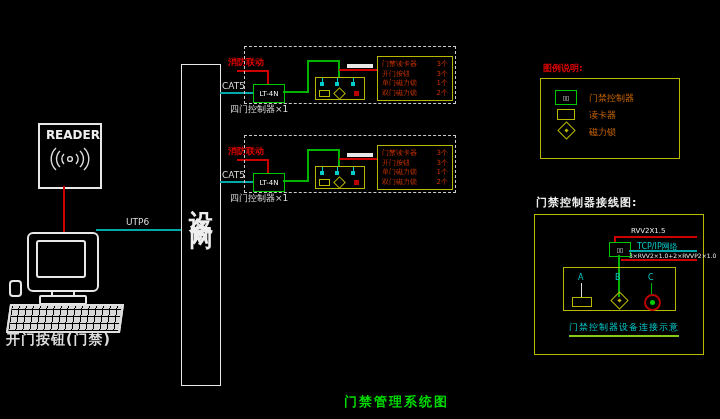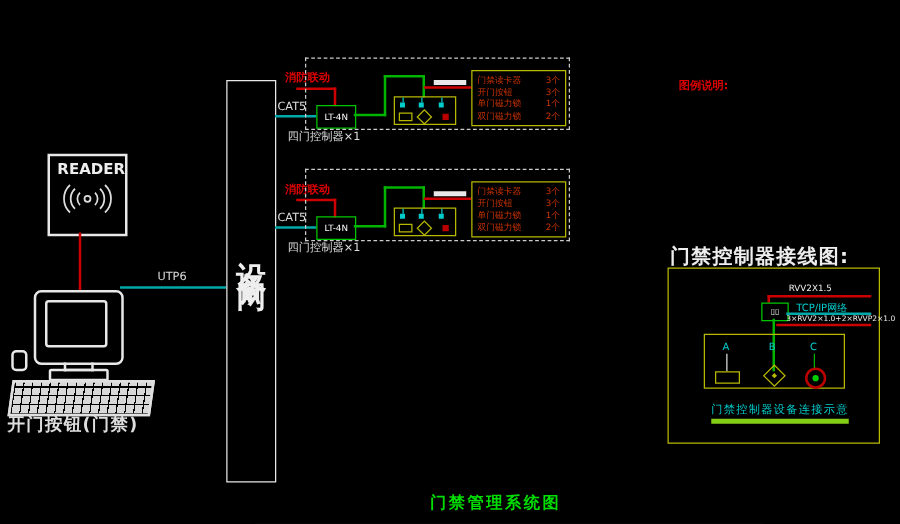--- a/index.html
+++ b/index.html
@@ -25,21 +25,21 @@
   .cysq{position:absolute;width:4px;height:4px;background:#0cc;}
   .stem{position:absolute;width:1px;background:#0cc;}
   .keyboard{position:absolute;border:2px solid #e0e0e0;background:#d8d8d8;
     background-image:repeating-linear-gradient(90deg,#000 0 1px,transparent 1px 7px),
                      repeating-linear-gradient(0deg,#000 0 1px,transparent 1px 7px);
     transform:skewX(-8deg);}
   .mon-outer{position:absolute;border:2px solid #e8e8e8;border-radius:6px;background:#000;}
   .mon-screen{position:absolute;border:2px solid #e8e8e8;border-radius:3px;}
   .wbox{position:absolute;border:2px solid #e8e8e8;}
   .vtext{writing-mode:vertical-rl;text-orientation:upright;}
-  .underline-cyan{border-bottom:4px solid #84cc16;padding-bottom:1px;}
+  .underline-cyan{border-bottom:2px solid #84cc16;padding-bottom:1px;}
 </style>
 </head>
 <body>
 
 <div id="canvas">
 
 
   <div class="wbox" style="left:38px;top:123px;width:60px;height:62px;">
     <div style="text-align:right;font-size:12px;font-weight:bold;color:#eee;margin-top:3px;">READER</div>
     <svg width="56" height="34" viewBox="0 0 56 34" style="display:block;margin:1px auto 0 auto;">
@@ -174,22 +174,34 @@
         <span>1个</span>
       </div>
     <div class="row">
         <span>双门磁力锁</span>
         <span>2个</span>
       </div>
   </div>
 
 
   <div class="lbl lbl-red" style="left:543px;top:62px;font-size:9px;">图例说明:</div>
-
-  <div class="lbl" style="left:536px;top:195px;font-size:16px;font-weight:bold;letter-spacing:1px;color:#eee;">门禁控制器接线图:</div>
+  <div class="ybox" style="left:540px;top:78px;width:138px;height:79px;">
+    <div class="gbox" style="left:14px;top:11px;width:20px;height:13px;">
+      <span style="color:#fff;font-size:6px;">▯▯</span>
+    </div>
+    <div class="lbl lbl-orange" style="left:48px;top:13px;font-size:9px;">门禁控制器</div>
+    <div class="ybox" style="left:16px;top:30px;width:16px;height:9px;"></div>
+    <div class="lbl lbl-orange" style="left:48px;top:30px;font-size:9px;">读卡器</div>
+    <div class="diamond" style="left:19px;top:45px;width:11px;height:11px;">
+      <div style="position:absolute;left:4px;top:4px;width:3px;height:3px;background:#b8b800;"></div>
+    </div>
+    <div class="lbl lbl-orange" style="left:48px;top:47px;font-size:9px;">磁力锁</div>
+  </div>
+
+  <div class="lbl" style="left:536px;top:195px;font-size:11px;font-weight:bold;letter-spacing:1px;color:#eee;">门禁控制器接线图:</div>
 
   <div class="ybox" style="left:534px;top:214px;width:168px;height:139px;">
 
     <div class="hline red" style="left:79px;top:21px;width:83px;"></div>
     <div class="vline red" style="left:79px;top:21px;height:6px;"></div>
     <div class="lbl" style="left:96px;top:12px;font-size:7px;color:#eee;">RVV2X1.5</div>
 
     <div class="gbox" style="left:74px;top:27px;width:20px;height:13px;">
       <span style="color:#fff;font-size:6px;">▯▯</span>
     </div>

